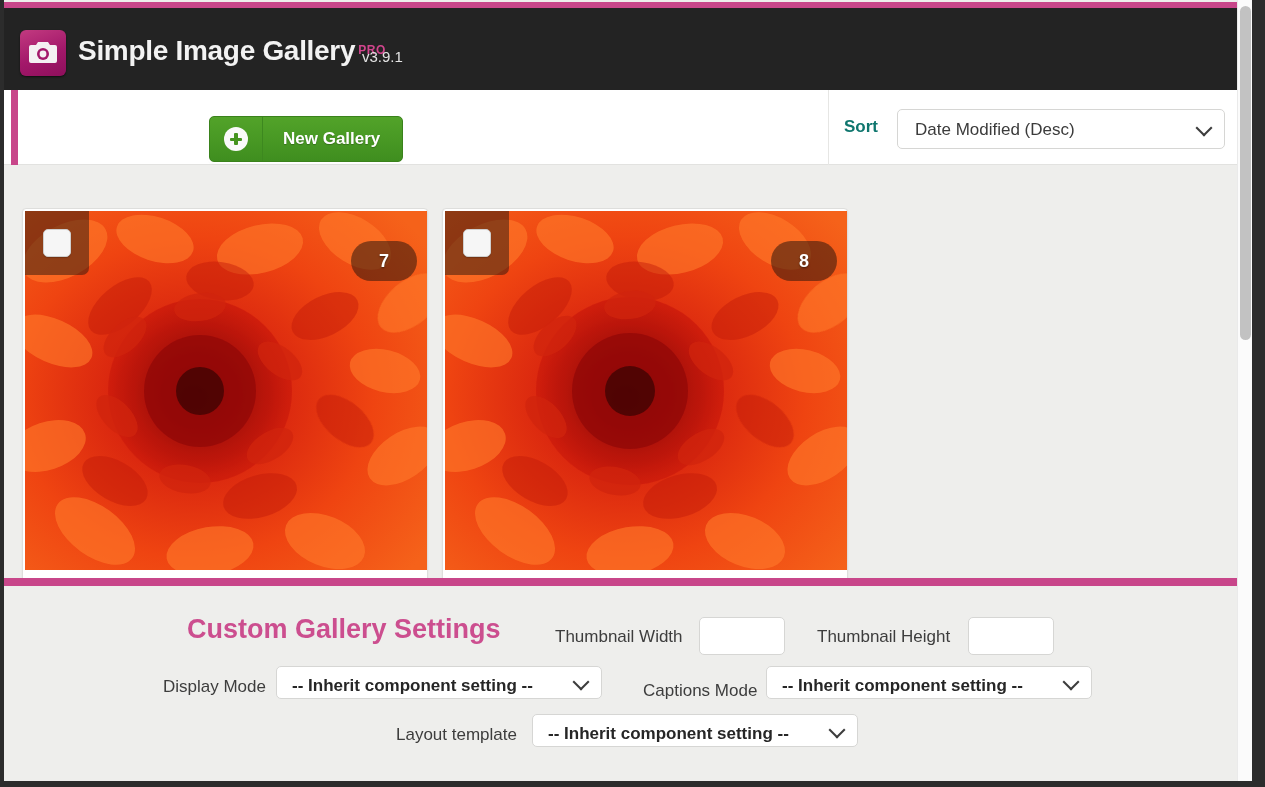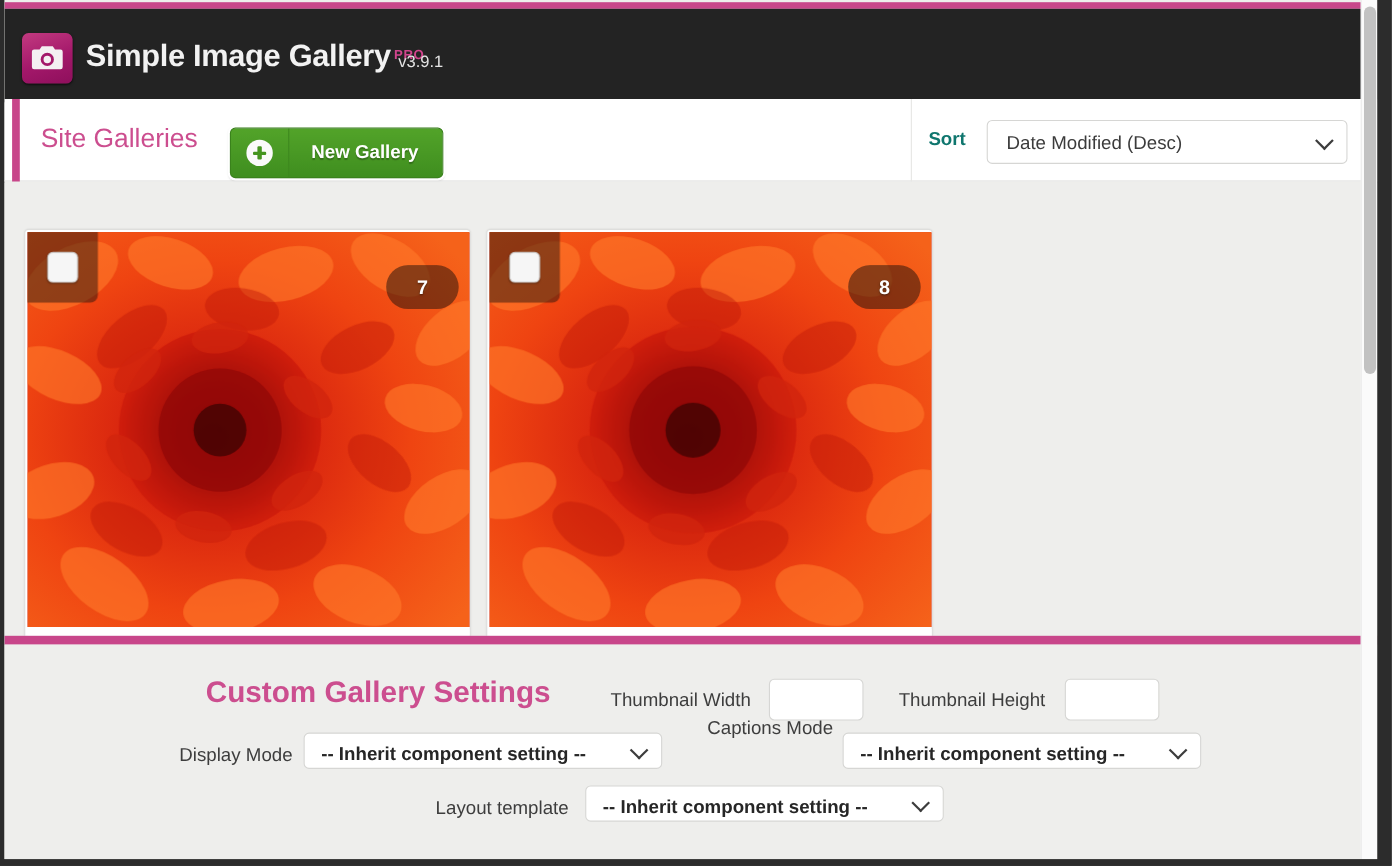--- a/index.html
+++ b/index.html
@@ -340,21 +340,21 @@
   }
 
   
   .lbl-tw { left: 551px; top: 627px; }
   .inp-tw { left: 695px; top: 617px; width: 86px; }
   .lbl-th { left: 813px; top: 627px; }
   .inp-th { left: 964px; top: 617px; width: 86px; }
 
   .lbl-dm { left: 159px; top: 677px; }
   .drp-dm { left: 272px; top: 666px; width: 326px; }
-  .lbl-cm { left: 639px; top: 652px; text-align: right; }
+  .lbl-cm { left: 639px; top: 681px; text-align: right; }
   .drp-cm { left: 762px; top: 666px; width: 326px; }
   .lbl-lt { left: 392px; top: 725px; }
   .drp-lt { left: 528px; top: 714px; width: 326px; }
 
   
   .scroll-track {
     position: absolute;
     right: 0; top: 0;
     width: 15px;
     height: 781px;
@@ -389,21 +389,20 @@
         </svg>
       </div>
       <div class="app-title"><span>Simple Image Gallery</span><span class="pro">PRO</span></div>
       <div class="app-version">v3.9.1</div>
     </div>
 
     <div class="toolbar"></div>
     <div class="toolbar-left"></div>
     <div class="toolbar-accent"></div>
 
-    <div class="page-title">Site Galleries</div>
 
     <div class="btn-new">
       <span class="plus-wrap">
         <span class="plus-circle"></span>
       </span>
       <span class="btn-label">New Gallery</span>
     </div>
 
     <div class="sort-label">Sort</div>
     <div class="sort-select">

